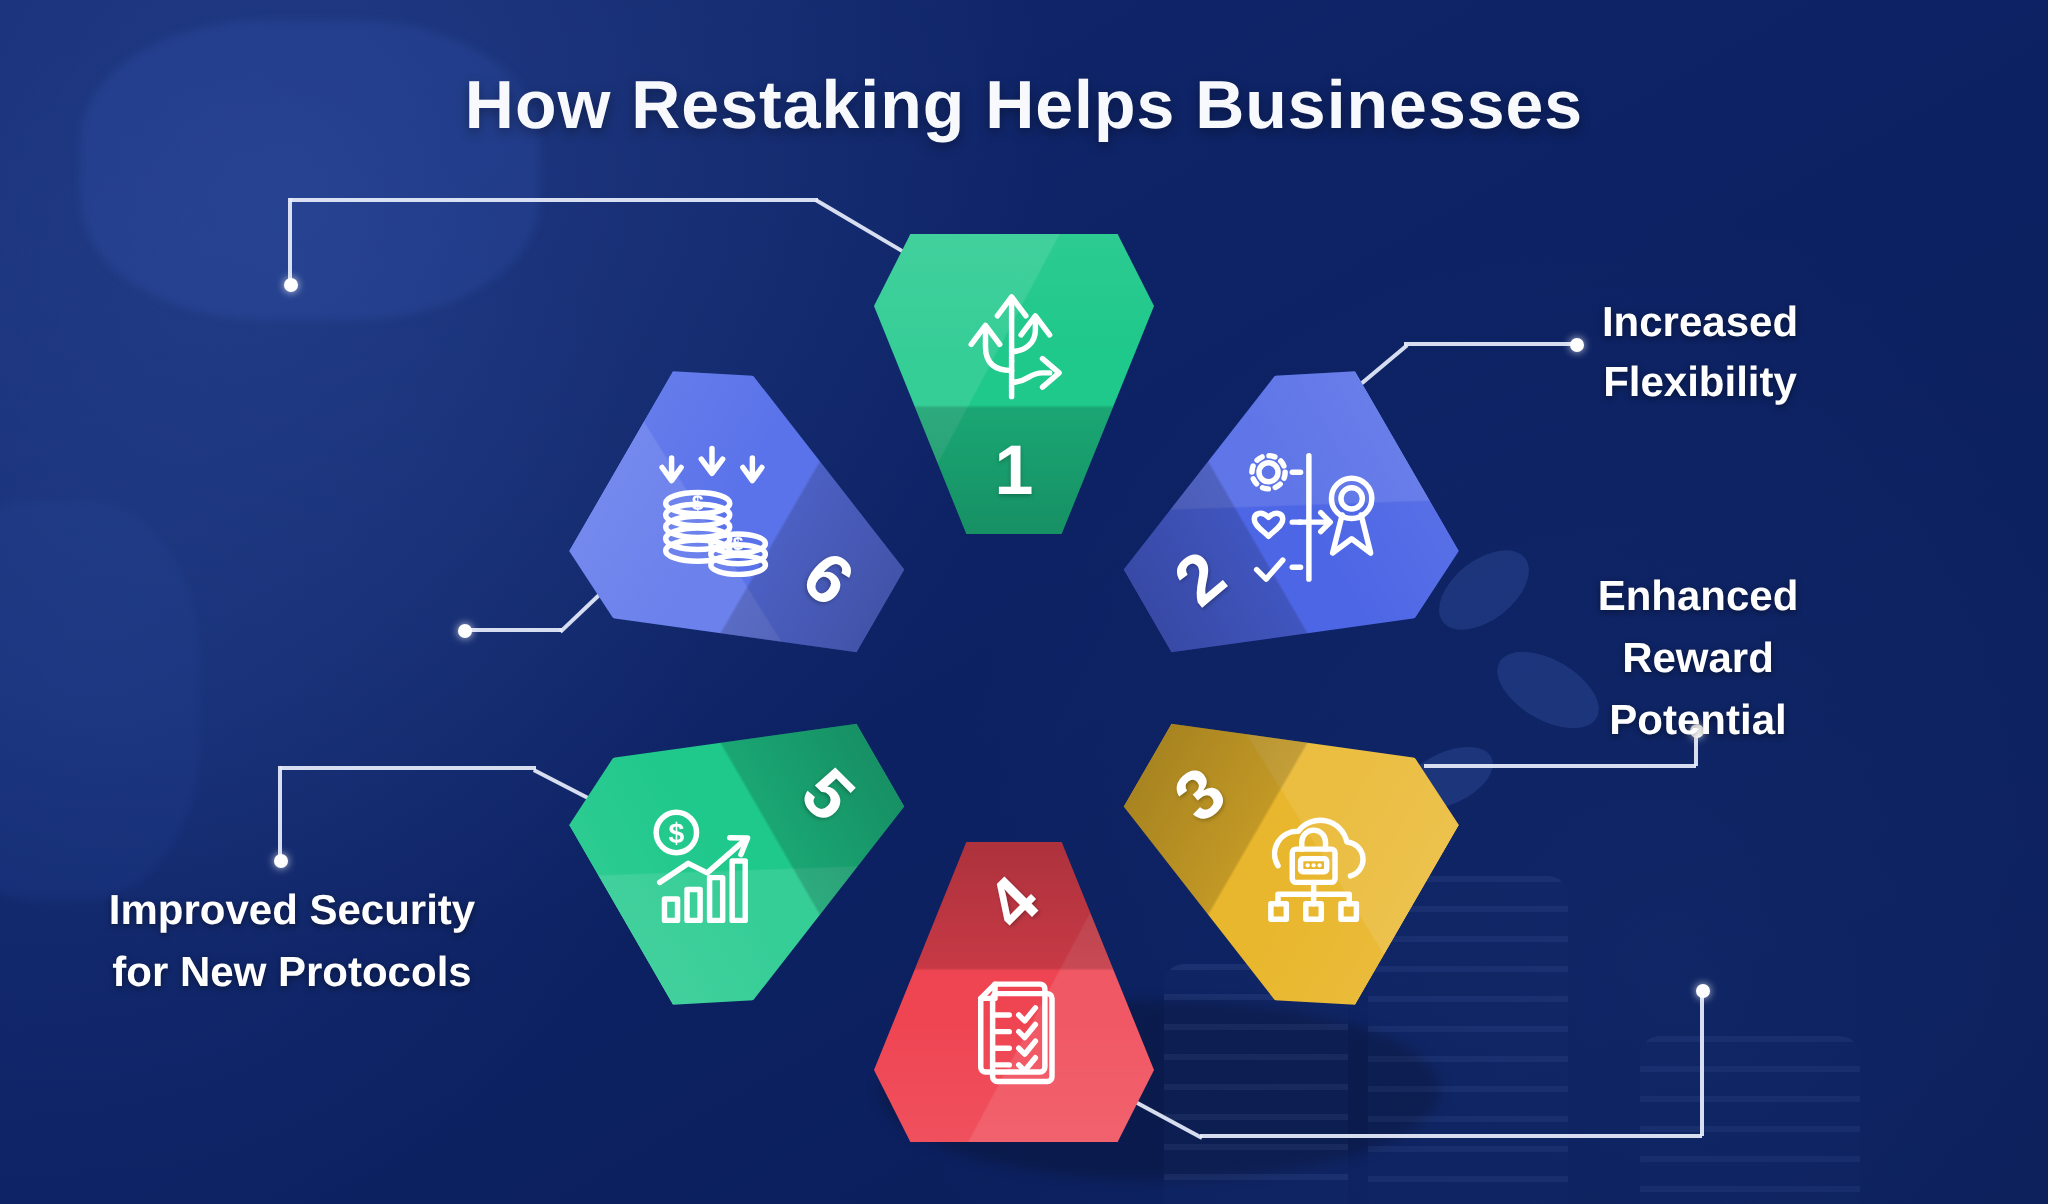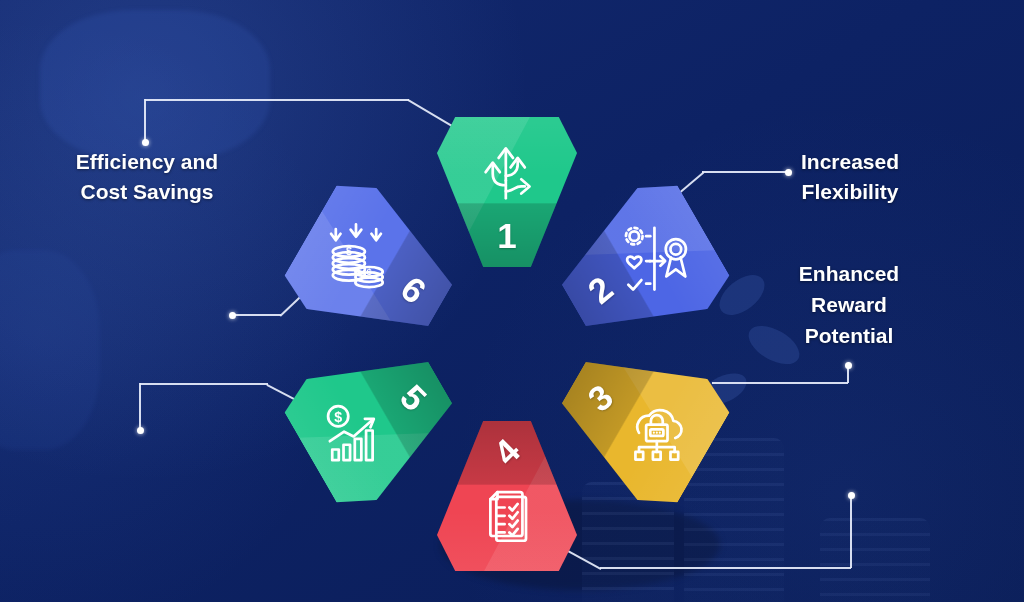--- a/index.html
+++ b/index.html
@@ -93,20 +93,21 @@
   <div class="bg-el blob" style="left:40px;top:10px;width:230px;height:150px;"></div>
   <div class="bg-el blob" style="left:-40px;top:250px;width:140px;height:200px;opacity:.5;"></div>
   <div class="bg-el mound" style="left:440px;top:500px;width:280px;height:90px;"></div>
   <div class="bg-el coin-stack" style="left:582px;top:482px;width:92px;height:120px;"></div>
   <div class="bg-el coin-stack" style="left:684px;top:438px;width:100px;height:164px;opacity:.42;"></div>
   <div class="bg-el coin-stack" style="left:820px;top:518px;width:110px;height:84px;opacity:.38;"></div>
   <div class="bg-el leaf" style="left:716px;top:280px;width:52px;height:30px;transform:rotate(-38deg);"></div>
   <div class="bg-el leaf" style="left:746px;top:330px;width:56px;height:30px;transform:rotate(30deg);"></div>
   <div class="bg-el leaf" style="left:700px;top:376px;width:48px;height:26px;transform:rotate(-25deg);"></div>
 
+  <div class="title">How Restaking Helps Businesses</div>
 
   <div>
     <div class="line ld" style="left:408px;top:99.2px;width:51.5px;transform:rotate(30.6deg);"></div>
     <div class="line lh" style="left:145px;top:99px;width:264px;"></div>
     <div class="line lv" style="left:144.2px;top:99px;height:43px;"></div>
     <div class="dot" style="left:141.5px;top:138.5px;"></div>
   </div>
 
   <div>
     <div class="line ld" style="left:672px;top:197.5px;width:40.5px;transform:rotate(-40deg);"></div>
@@ -133,27 +134,27 @@
     <div class="line lv" style="left:139.4px;top:383.2px;height:45px;"></div>
     <div class="dot" style="left:136.5px;top:426.5px;"></div>
   </div>
 
   <div>
     <div class="line lh" style="left:233px;top:314.3px;width:48px;"></div>
     <div class="line ld" style="left:280px;top:314.5px;width:27.6px;transform:rotate(-43.5deg);"></div>
     <div class="dot" style="left:228.5px;top:312.3px;"></div>
   </div>
 
-  <div class="lbl" style="left:27px;top:147px;width:240px;line-height:30px;">Efficiency and
-Cost Savings</div>
   <div class="lbl" style="left:740px;top:147px;width:220px;line-height:30px;text-align:center;">Increased
 Flexibility</div>
-  <div class="lbl" style="left:739px;top:258px;width:220px;line-height:31px;">Enhanced
+  <div class="lbl" style="left:739px;top:283px;width:220px;line-height:31px;">Enhanced
 Reward
 Potential</div>
+  <div class="lbl" style="left:15px;top:440px;width:262px;line-height:31px;">Improved Security
+for New Protocols</div>
 
   <div class="petal-wrap pw1">
     <div class="petal-shape" style="background-color: rgb(31, 200, 139);"></div>
     <div class="icon">
       <svg viewBox="0 0 64 64">
         <path class="ic" d="M31 55 V40"></path>
         <path class="ic" d="M31 44 C23 44 20 40 20 34 V27"></path>
         <path class="ic" d="M14 33 L20 25 L26 33"></path>
         <path class="ic" d="M31 40 V15"></path>
         <path class="ic" d="M25 21 L31 13 L37 21"></path>

